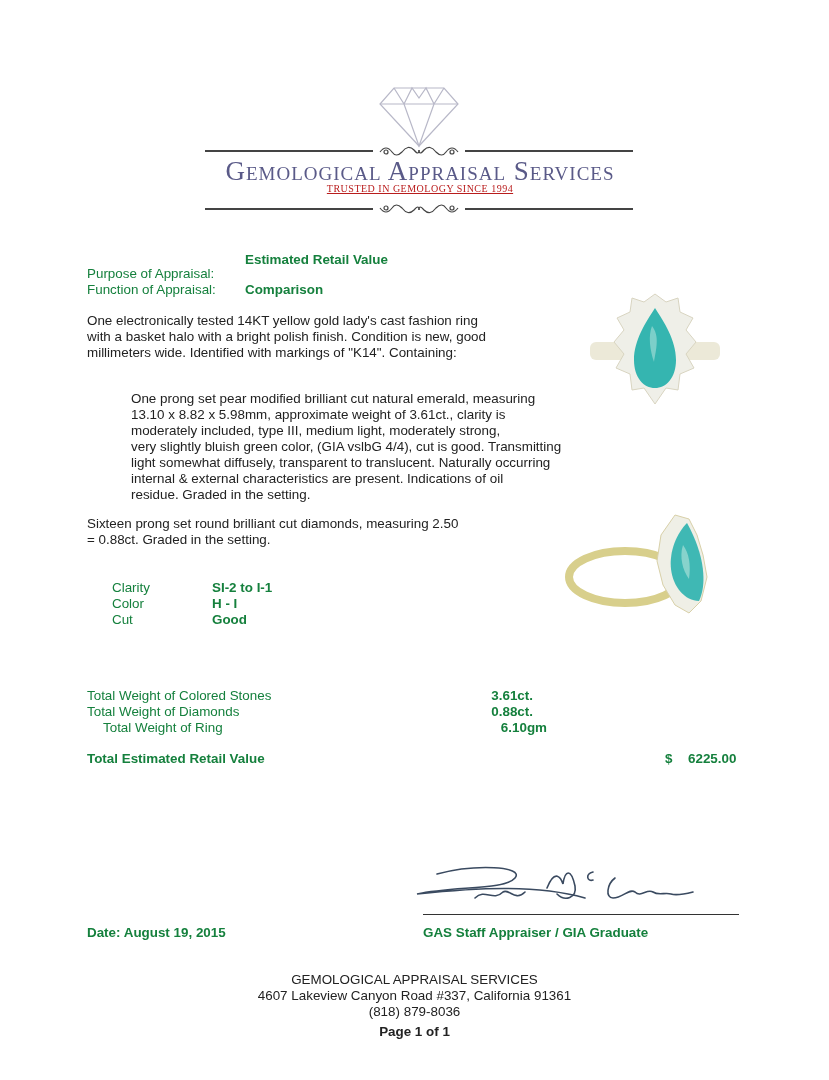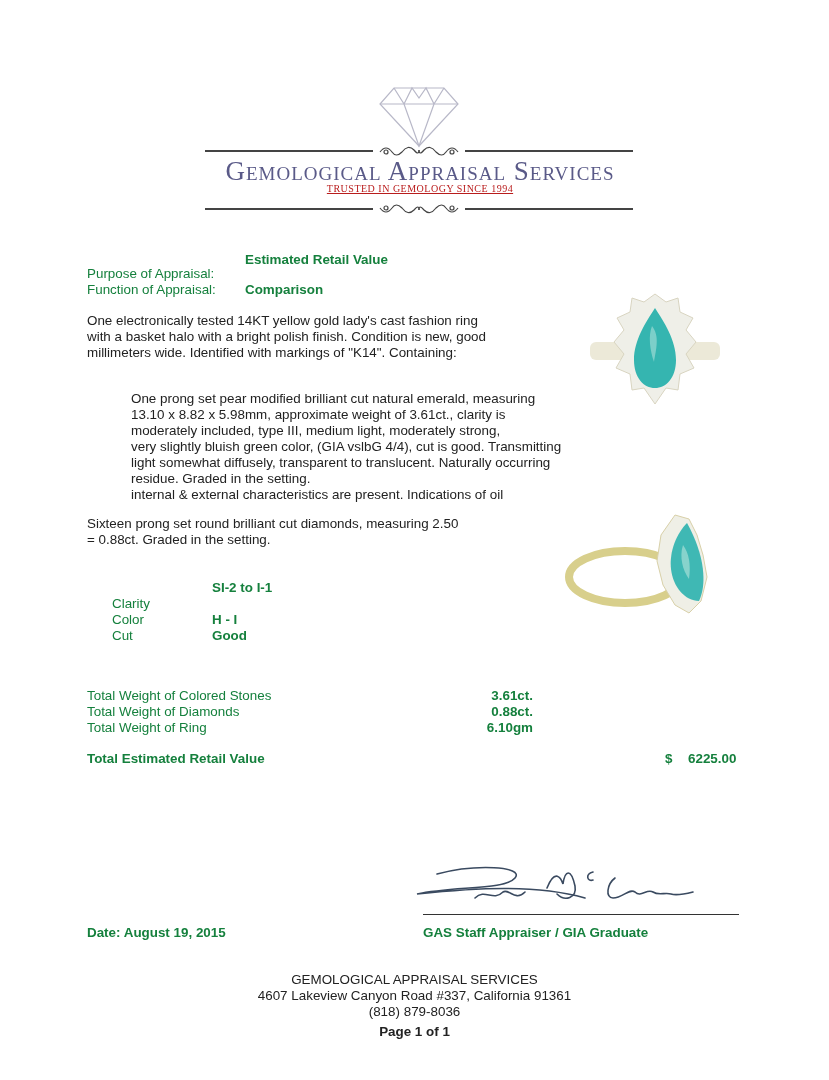--- a/index.html
+++ b/index.html
@@ -67,32 +67,32 @@
   <div>with a basket halo with a bright polish finish. Condition is new, good</div>
   <div>millimeters wide. Identified with markings of "K14".  Containing:</div>
 </div>
 
 <div class="abs para" style="top:391px; width:460px;margin-left:44px;">
   <div>One prong set pear modified brilliant cut natural emerald, measuring</div>
   <div>13.10 x 8.82 x 5.98mm, approximate weight of 3.61ct., clarity is</div>
   <div>moderately included, type III, medium light, moderately strong,</div>
   <div>very slightly bluish green color, (GIA vslbG 4/4), cut is good. Transmitting</div>
   <div>light somewhat diffusely, transparent to translucent. Naturally occurring</div>
+  <div>internal &amp; external characteristics are present. Indications of oil</div>
   <div>residue. Graded in the setting.</div>
-  <div>internal &amp; external characteristics are present. Indications of oil</div>
 </div>
 
 <div class="abs para" style="top:516px;">
   <div>Sixteen prong set round brilliant cut diamonds, measuring 2.50</div>
   <div>= 0.88ct. Graded in the setting.</div>
 </div>
 
 <div class="abs" style="left:112px; top:580px;">
   <div class="row txt">
-    <span style="width:100px;margin-top:16px;">Clarity</span>
+    <span style="width:100px;">Clarity</span>
     <span class="b">SI-2 to I-1</span>
   </div>
   <div class="row txt">
     <span style="width:100px;">Color</span>
     <span class="b">H - I</span>
   </div>
   <div class="row txt">
     <span style="width:100px;">Cut</span>
     <span class="b">Good</span>
   </div>
@@ -115,21 +115,21 @@
 <div class="abs" style="left:87px; top:688px; width:460px;">
   <div class="row txt">
     <span style="width:360px;">Total Weight of Colored Stones</span>
     <span class="b" style="width:86px; text-align:right;">3.61ct.</span>
   </div>
   <div class="row txt">
     <span style="width:360px;">Total Weight of Diamonds</span>
     <span class="b" style="width:86px; text-align:right;">0.88ct.</span>
   </div>
   <div class="row txt">
-    <span style="width:360px;">Total Weight of Ring</span>
+    <span style="width:360px;margin-left:16px;">Total Weight of Ring</span>
     <span class="b" style="width:86px; text-align:right;">6.10gm</span>
   </div>
 </div>
 
 <div class="abs txt b" style="left:87px; top:751px;">Total Estimated Retail Value</div>
 <div class="abs txt b" style="left:665px; top:751px;">$</div>
 <div class="abs txt b" style="left:688px; top:751px;">6225.00</div>
 
 <svg class="abs" style="left:415px; top:858px;" width="325" height="60" viewBox="0 0 325 60">
   <g fill="none" stroke="#3a4a60" stroke-width="1.6" stroke-linecap="round">

